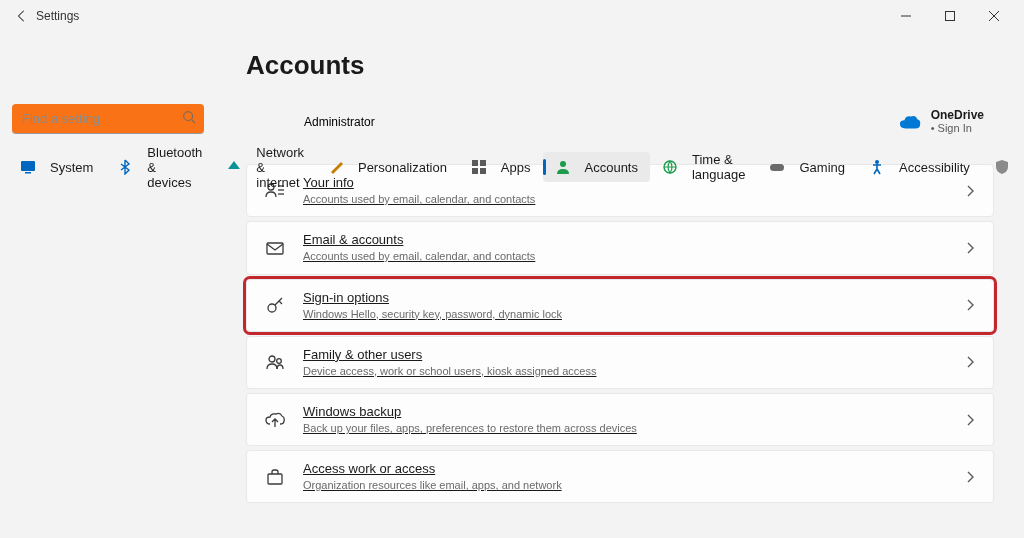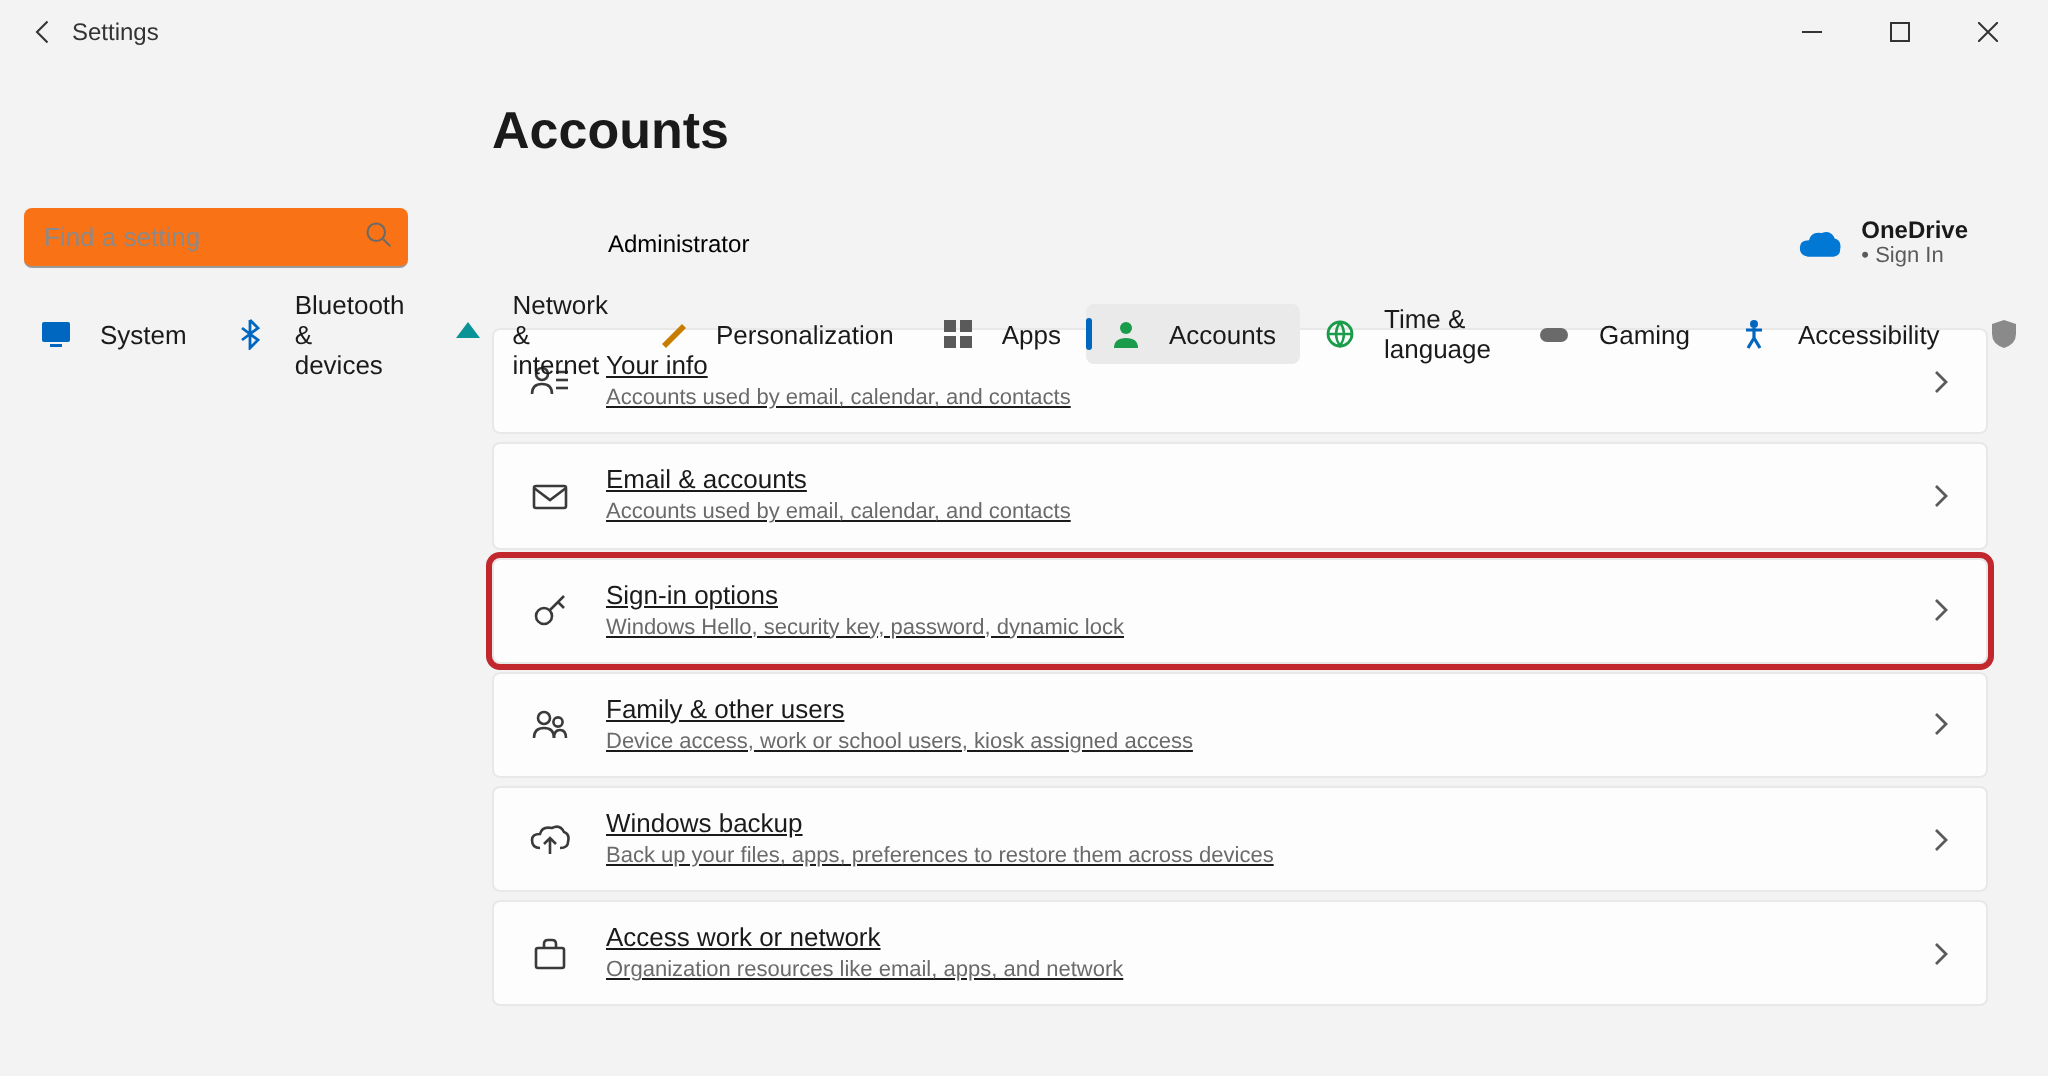--- a/index.html
+++ b/index.html
@@ -418,21 +418,21 @@
       </div>
 
       <div class="card">
         <span class="card-icon">
             <svg width="20" height="20" viewBox="0 0 20 20">
               <rect x="3" y="7" width="14" height="10" rx="1" fill="none" stroke="#3a3a3a" stroke-width="1.3"></rect>
               <path d="M7 7 V5 Q7 3 9 3 H11 Q13 3 13 5 V7" fill="none" stroke="#3a3a3a" stroke-width="1.3"></path>
             </svg>
           </span>
         <div class="card-texts">
-          <span class="card-title">Access work or network</span>
+          <span class="card-title">Access work or access</span>
           <span class="card-sub">Organization resources like email, apps, and network</span>
         </div>
         <span class="card-chevron">
             <svg width="10" height="12" viewBox="0 0 8 12">
               <path d="M2 1 L7 6 L2 11" fill="none" stroke="#5a5a5a" stroke-width="1.4"></path>
             </svg>
           </span>
       </div>
 
     </div>

